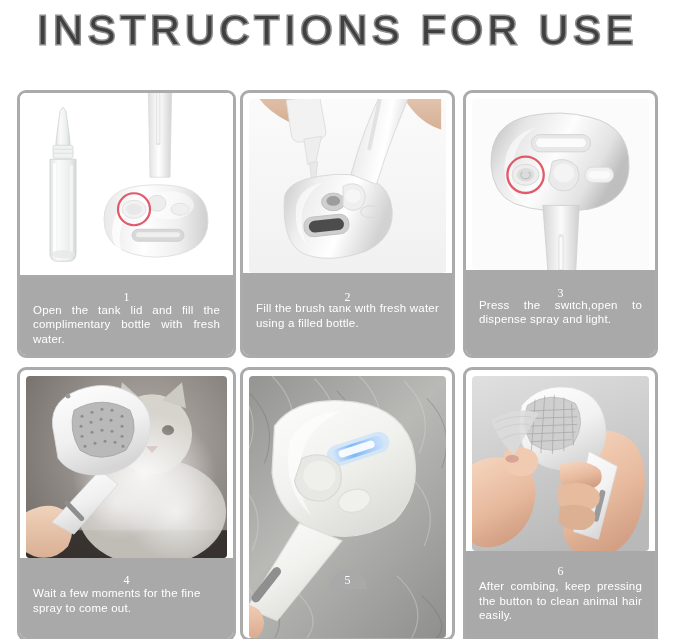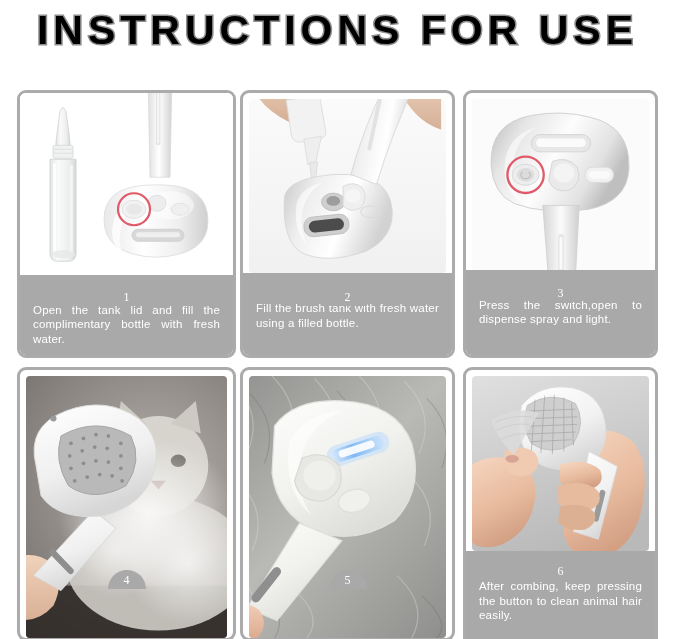--- a/index.html
+++ b/index.html
@@ -19,23 +19,23 @@
   .title-wrap {
     position: absolute;
     left: 0; top: 8px;
     width: 675px;
     text-align: center;
   }
   .title {
     display: inline-block;
     font-family: "Liberation Sans", sans-serif;
     font-size: 41px;
-    font-weight: bold;
+    font-weight: normal;
     letter-spacing: 5px;
-    color: #000000;
+    color: #404040;
     -webkit-text-stroke: 3px #8f8f8f;
     paint-order: stroke fill;
     line-height: 1.1;
     white-space: nowrap;
   }
 
   
   .grid {
     position: absolute;
     left: 17px;
@@ -337,20 +337,21 @@
             <circle cx="59" cy="84" r="1.5"></circle>
               <circle cx="69" cy="81" r="1.5"></circle>
               <circle cx="79" cy="79" r="1.5"></circle>
               <circle cx="89" cy="80" r="1.5"></circle>
               <circle cx="97" cy="84" r="1.5"></circle>
           </g>
           <circle cx="42" cy="34" r="2.4" fill="#9a9a9a"></circle>
         </svg>
       </div>
       <div class="badge" style="bottom:49px">4</div>
+      <div class="caption cap-top">Wait a few moments for the fine spray to come out.</div>
     </div>
   </div>
 
   <div class="cell c2">
     <div class="panel bottom">
       <div class="photo inset">
         <svg class="ph-svg" viewBox="0 0 201 210" preserveAspectRatio="xMidYMid slice">
           <defs>
             <linearGradient id="g5fur" x1="0" y1="0" x2="1" y2="1">
               <stop offset="0" stop-color="#8f8f8d"></stop>

